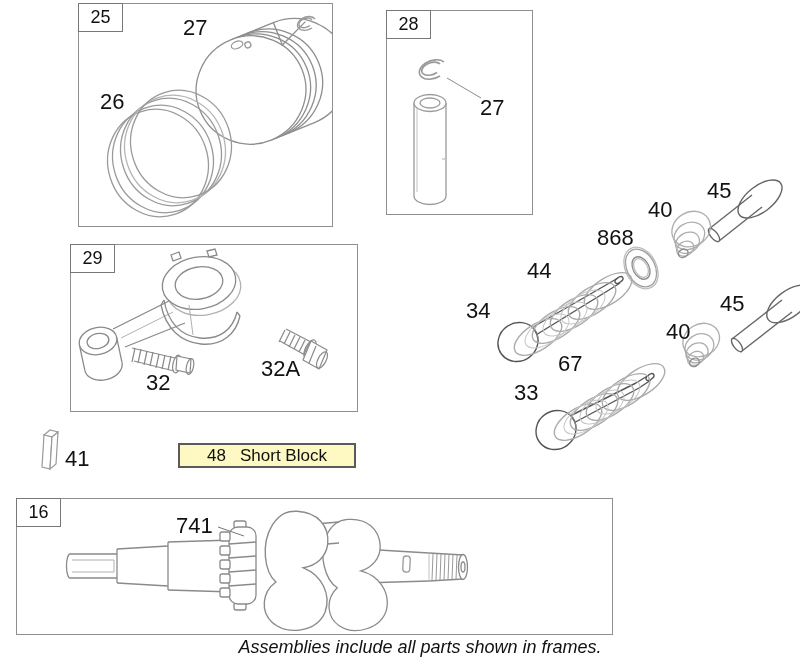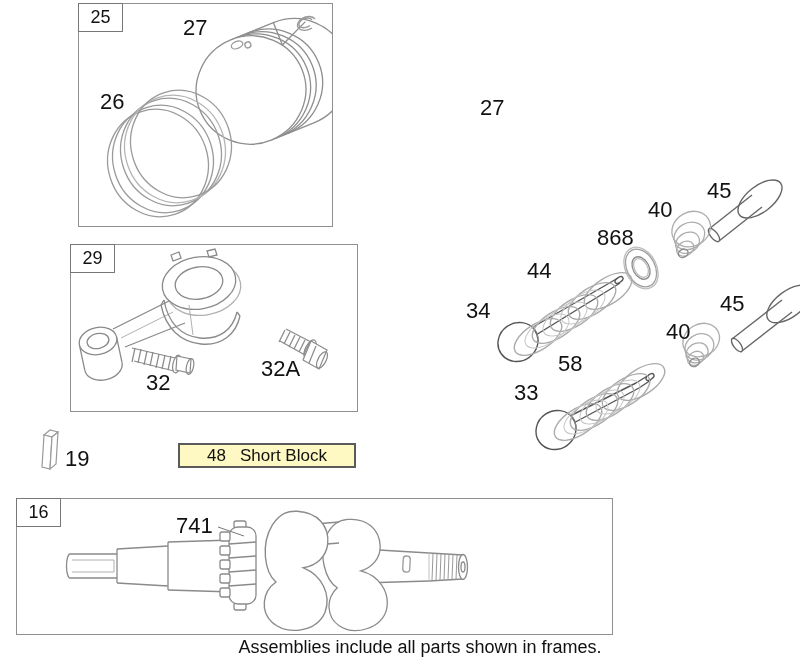--- a/index.html
+++ b/index.html
@@ -6,21 +6,21 @@
   .canvas{position:relative;width:800px;height:663px;background:#fff;overflow:hidden;
           font-family:"Liberation Sans",sans-serif;color:#111;}
   .frame{position:absolute;border:1px solid #8f8f8f;background:#fff;box-sizing:border-box;}
   .fnum{position:absolute;top:-1px;left:-1px;width:45px;height:29px;border:1px solid #777;
         background:#fff;display:flex;align-items:center;justify-content:center;
         font-size:18px;color:#111;box-sizing:border-box;}
   .plabel{position:absolute;font-size:22px;line-height:1;color:#111;white-space:nowrap;}
   .sb-box{position:absolute;left:178px;top:443px;width:178px;height:25px;border:2px solid #5a5a5a;
           background:#fef9c3;display:flex;align-items:center;justify-content:center;gap:14px;
           font-size:17px;box-sizing:border-box;}
-  .caption{position:absolute;left:230px;top:637px;width:380px;text-align:center;font-size:18px;}
+  .caption{position:absolute;left:230px;top:637px;width:380px;text-align:center;font-size:18px;font-style:italic;}
   .draw{position:absolute;left:0;top:0;}
   svg{display:block;}
 </style>
 </head>
 <body>
 
 <div class="canvas">
 
   <div class="frame" style="left:78px;top:3px;width:255px;height:224px">
     <div class="fnum">25</div>
@@ -46,20 +46,39 @@
         <ellipse cx="102" cy="140" rx="50" ry="54" transform="rotate(-18 102 140)"></ellipse>
       </g>
 
       <g stroke="#999" fill="none" stroke-width="1.4">
         <path d="M 233,24 A 9.5,6.5 -20 1 1 236,15"></path>
         <path d="M 231,21.5 A 7,4.5 -20 1 1 233,16"></path>
       </g>
     </svg>
   </div>
 
+  <div class="frame" style="left:386px;top:10px;width:147px;height:205px">
+    <div class="fnum">28</div>
+    <svg class="draw" width="145" height="203" viewBox="0 0 145 203">
+      <g stroke="#999" fill="none" stroke-width="1.6">
+        <path d="M 53,65 A 14,9 -20 1 1 57,51"></path>
+        <path d="M 50,61.5 A 10,6 -20 1 1 53,53"></path>
+      </g>
+      <line x1="60" y1="67" x2="94" y2="87" stroke="#8a8a8a" stroke-width="1"></line>
+      <g stroke="#9a9a9a" fill="none" stroke-width="1.3">
+        <line x1="27" y1="92" x2="27" y2="185"></line>
+        <line x1="59" y1="92" x2="59" y2="185"></line>
+        <ellipse cx="43" cy="92" rx="16" ry="8.5" fill="#fff"></ellipse>
+        <ellipse cx="43" cy="92" rx="10" ry="5"></ellipse>
+        <path d="M 27,185 A 16,8.5 0 0 0 59,185"></path>
+        <line x1="30" y1="97" x2="30" y2="181" stroke="#c2c2c2" stroke-width="1"></line>
+        <line x1="55" y1="148" x2="59" y2="148" stroke="#c2c2c2"></line>
+      </g>
+    </svg>
+  </div>
 
   <div class="frame" style="left:70px;top:244px;width:288px;height:168px">
     <div class="fnum">29</div>
     <svg class="draw" width="286" height="166" viewBox="0 0 286 166">
       <g stroke="#8a8a8a" fill="none" stroke-width="1.3">
         <ellipse cx="133" cy="44" rx="37" ry="26" transform="rotate(-10 133 44)" stroke="#b0b0b0"></ellipse>
         <line x1="42" y1="84" x2="98" y2="56"></line>
         <line x1="54" y1="102" x2="114" y2="78"></line>
         <line x1="50" y1="93" x2="102" y2="67" stroke="#b0b0b0" stroke-width="1"></line>
         <g transform="rotate(-12 27 96)">
@@ -263,25 +282,25 @@
       </g>
       <line x1="201" y1="28" x2="227" y2="37" stroke="#777" stroke-width="1"></line>
     </svg>
   </div>
 
   <span class="plabel" style="left:100px;top:91px">26</span>
   <span class="plabel" style="left:183px;top:17px">27</span>
   <span class="plabel" style="left:480px;top:97px">27</span>
   <span class="plabel" style="left:146px;top:372px">32</span>
   <span class="plabel" style="left:261px;top:358px">32A</span>
-  <span class="plabel" style="left:65px;top:448px">19</span>
+  <span class="plabel" style="left:65px;top:448px">41</span>
   <span class="plabel" style="left:466px;top:300px">34</span>
   <span class="plabel" style="left:527px;top:260px">44</span>
   <span class="plabel" style="left:514px;top:382px">33</span>
-  <span class="plabel" style="left:558px;top:353px">58</span>
+  <span class="plabel" style="left:558px;top:353px">67</span>
   <span class="plabel" style="left:648px;top:199px">40</span>
   <span class="plabel" style="left:666px;top:321px">40</span>
   <span class="plabel" style="left:707px;top:180px">45</span>
   <span class="plabel" style="left:720px;top:293px">45</span>
   <span class="plabel" style="left:597px;top:227px">868</span>
   <span class="plabel" style="left:176px;top:515px">741</span>
 
   <div class="caption">Assemblies include all parts shown in frames.</div>
 
 </div>

